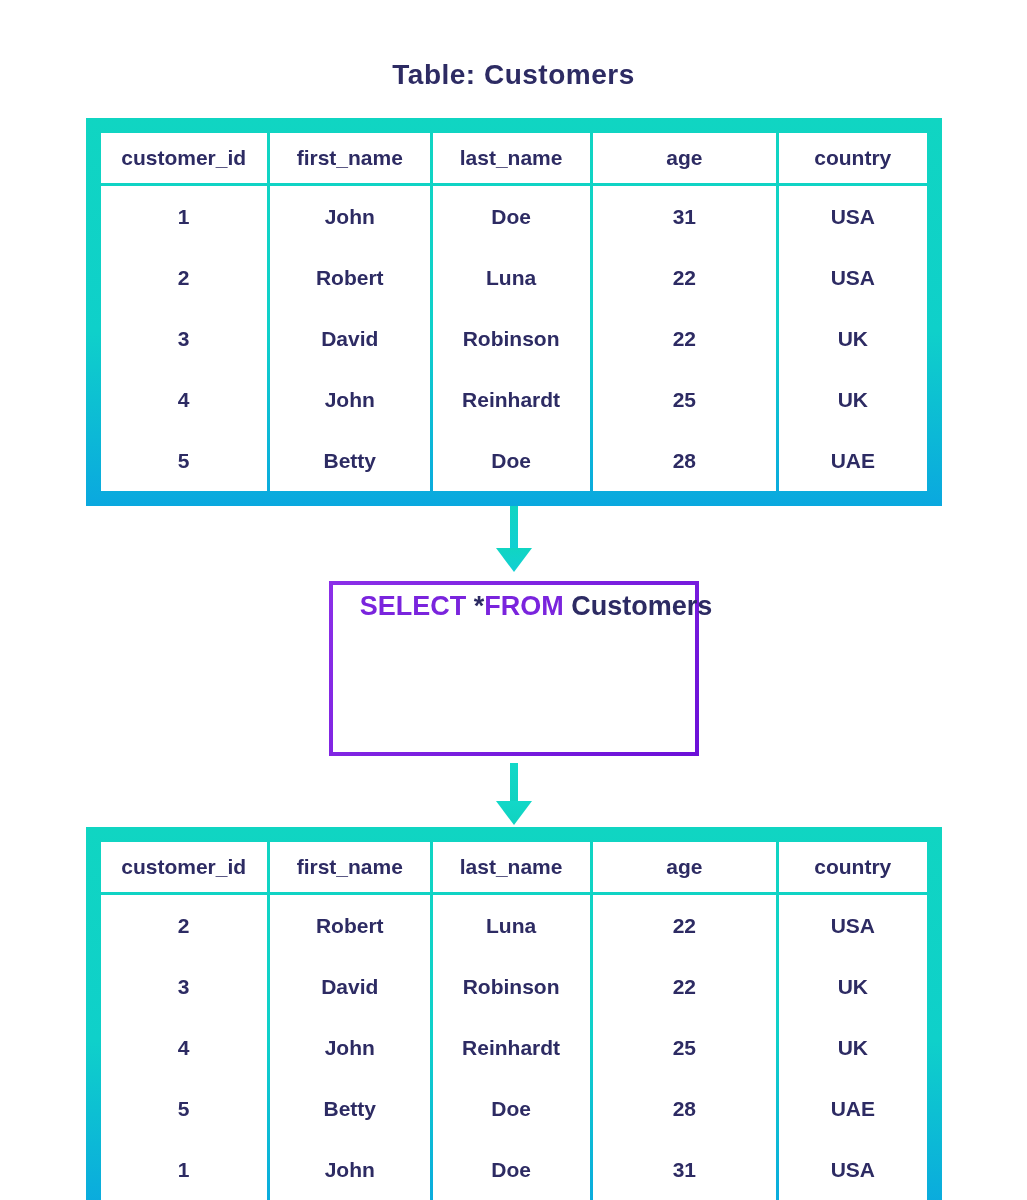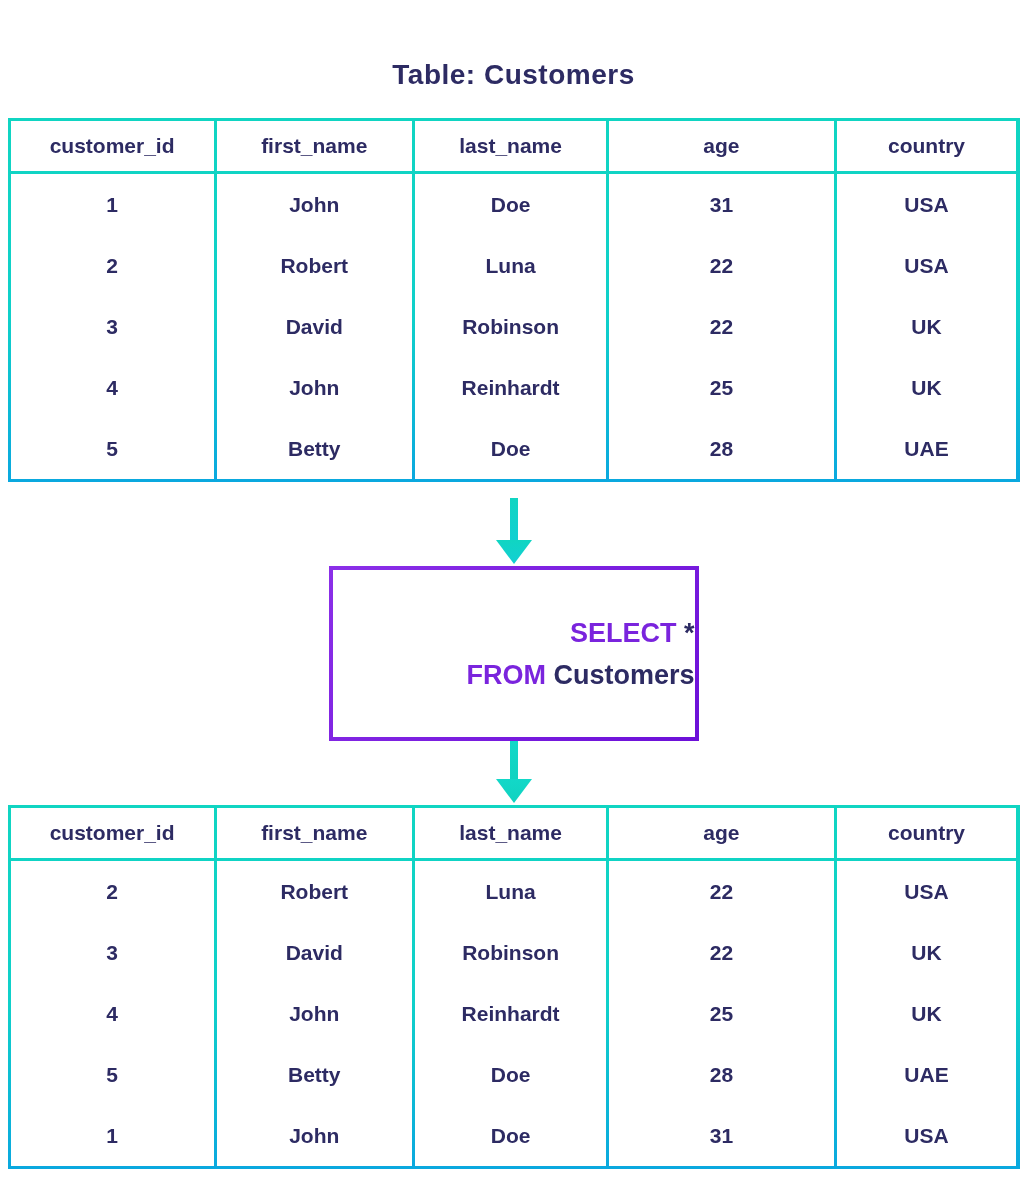--- a/index.html
+++ b/index.html
@@ -19,27 +19,27 @@
     margin: 15px;
     padding-top: 44px;
     text-align: center;
     font-size: 28px;
     font-weight: bold;
     letter-spacing: 0.5px;
     color: #2d2b63;
   }
   
   .dbtable {
-    width: 1012px;
-    margin: 27px auto 16px auto;
+    width: 856px;
+    margin: 27px auto 0 auto;
     display: grid;
     grid-template-columns: 175fr 168fr 165fr 193fr 155fr;
     grid-template-rows: 50px auto;
     gap: 3px;
-    padding: 3px;
+    padding: 15px;
     box-sizing: border-box;
     background: linear-gradient(180deg, #10d5c2 0%, #0fd0ca 55%, #0aa8df 100%);
   }
   .th {
     background: #ffffff;
     display: flex;
     align-items: center;
     justify-content: center;
     font-size: 21px;
     font-weight: bold;
@@ -62,29 +62,28 @@
   
   .arrow-wrap {
     width: 44px;
     margin: 0 auto;
     display: block;
   }
   
   .sqlbox {
     width: 370px;
     height: 175px;
-    margin: 0 auto;
+    margin: 7px auto;
     box-sizing: border-box;
     border: 4px solid;
     border-image: linear-gradient(135deg, #8b2fe8 0%, #6c10d8 100%) 1;
     display: flex;
-    flex-direction: column;
+    flex-direction: row;
     justify-content: center;
     padding-left: 45px;
-    text-align: right;
   }
   .sql-line {
     font-size: 27px;
     font-weight: bold;
     line-height: 42px;
     white-space: pre;
     color: #2d2b63;
   }
   .kw { color: #7a24dd; }
   .plain { color: #2d2b63; }

